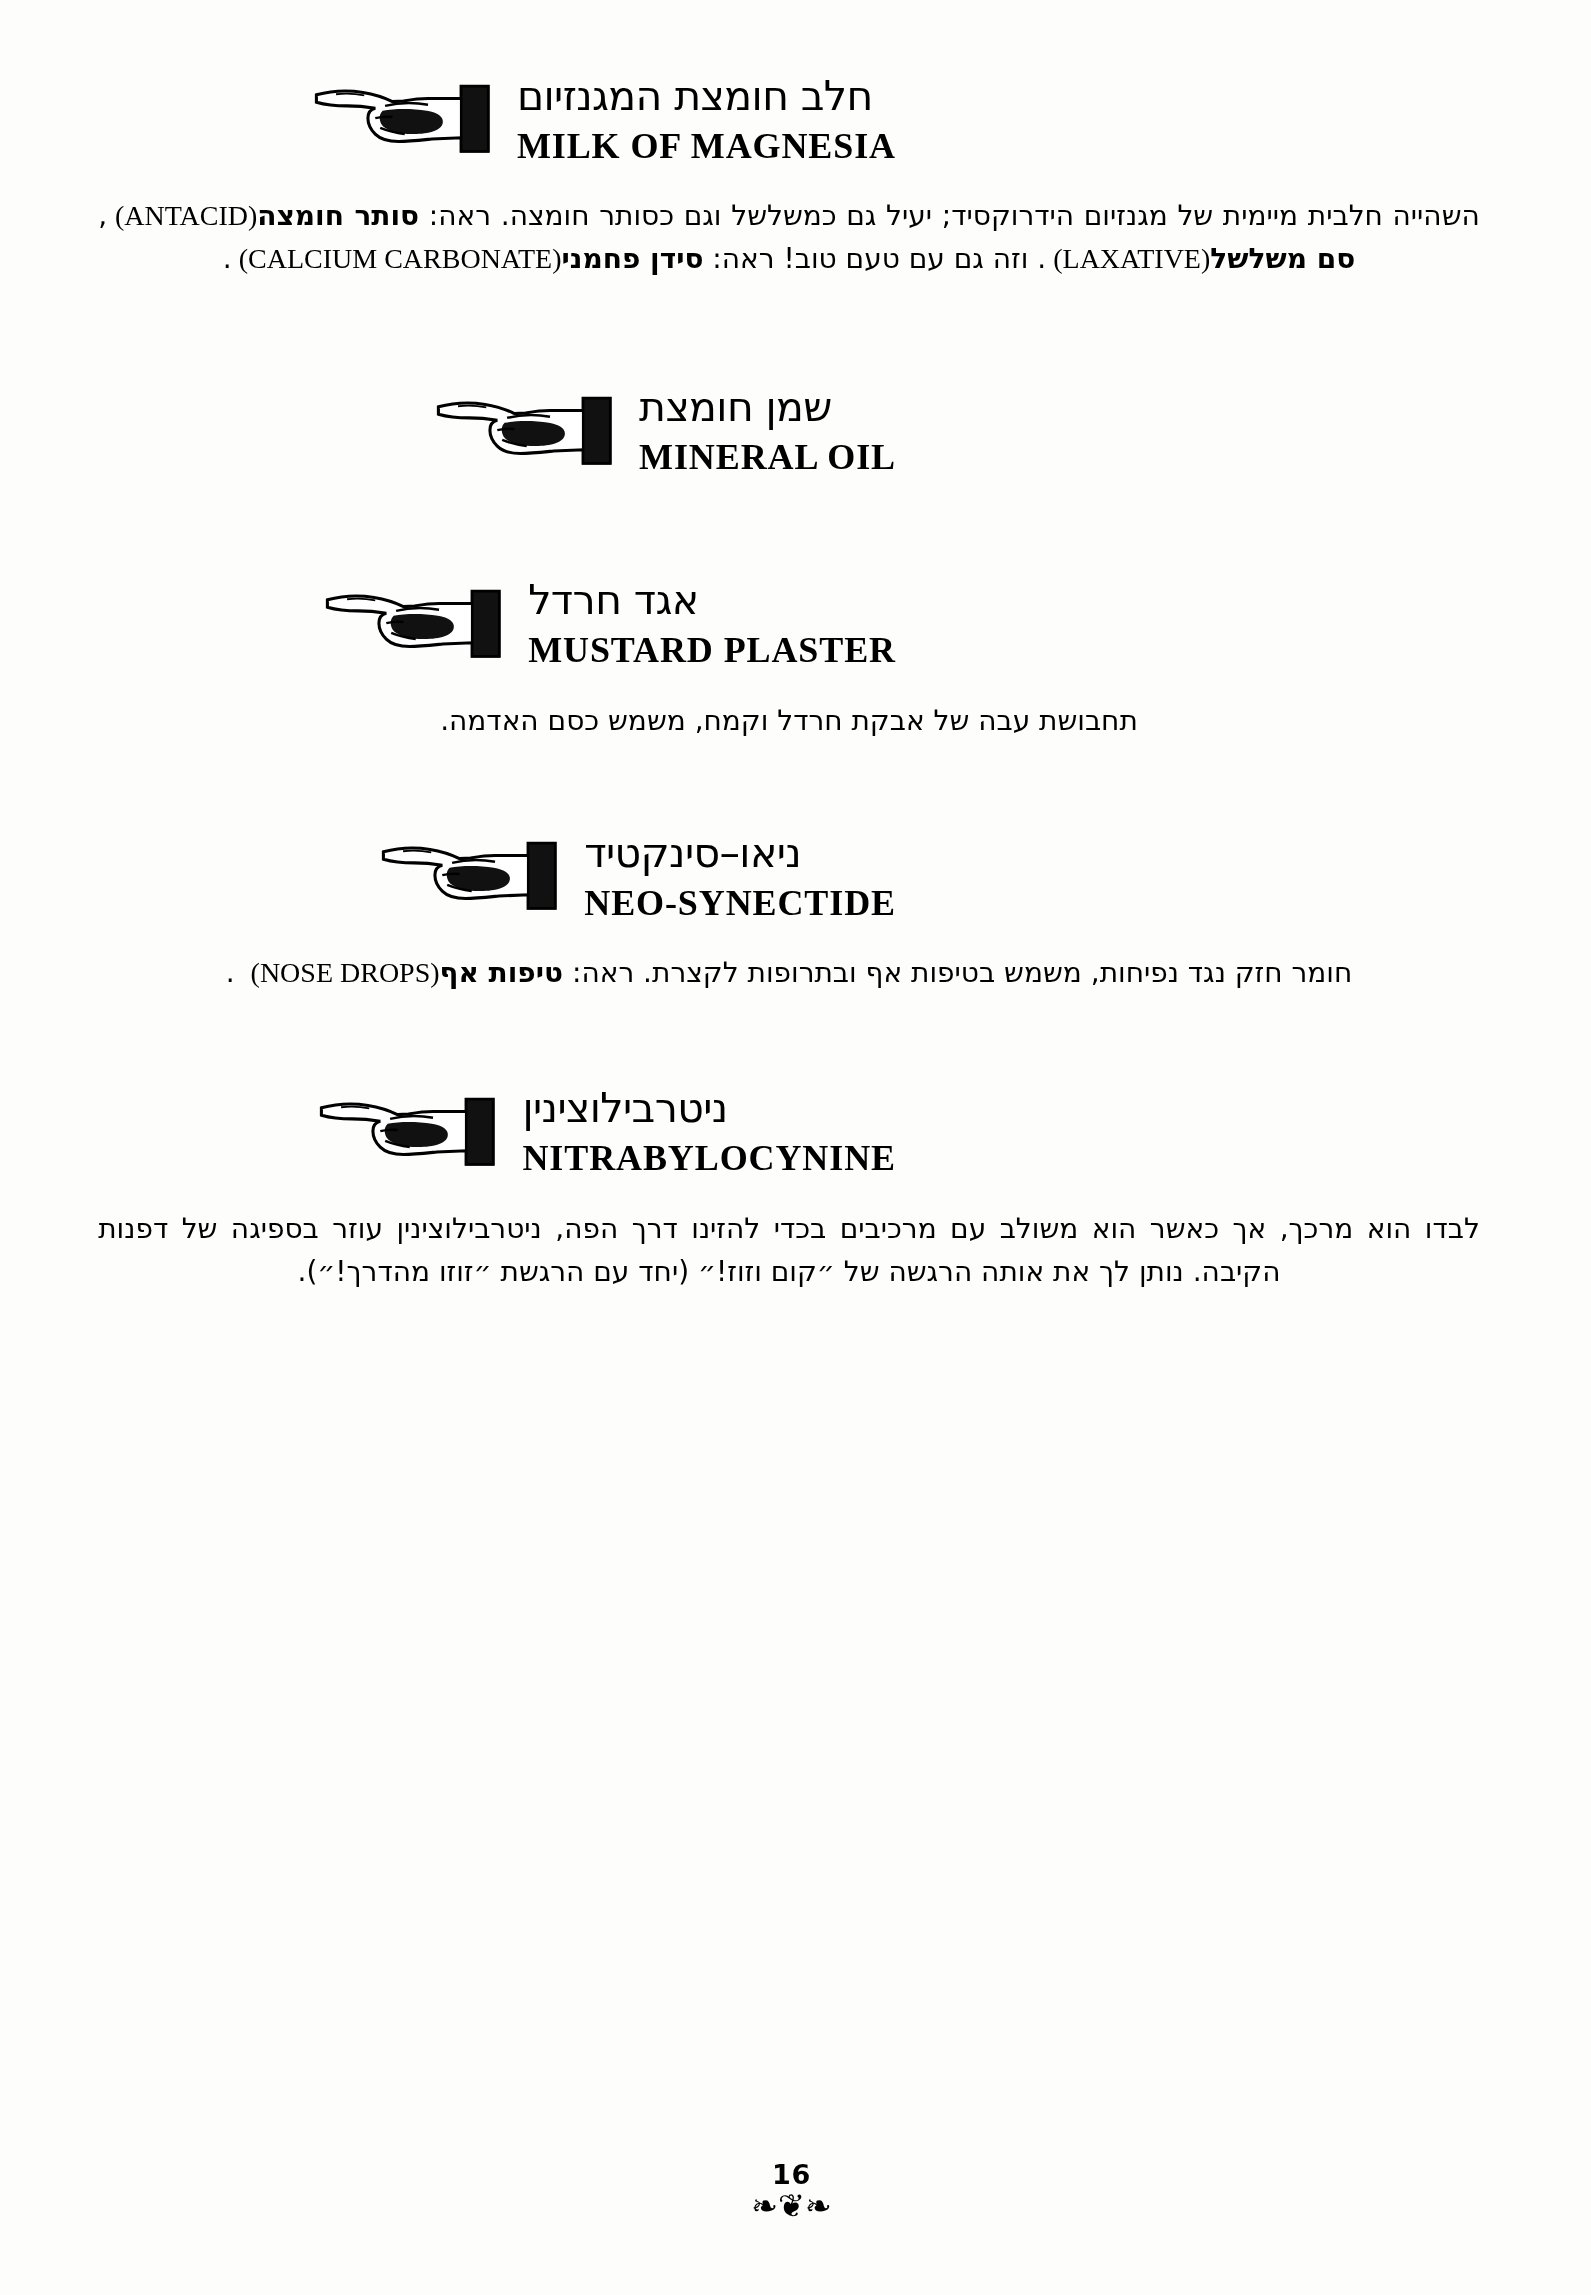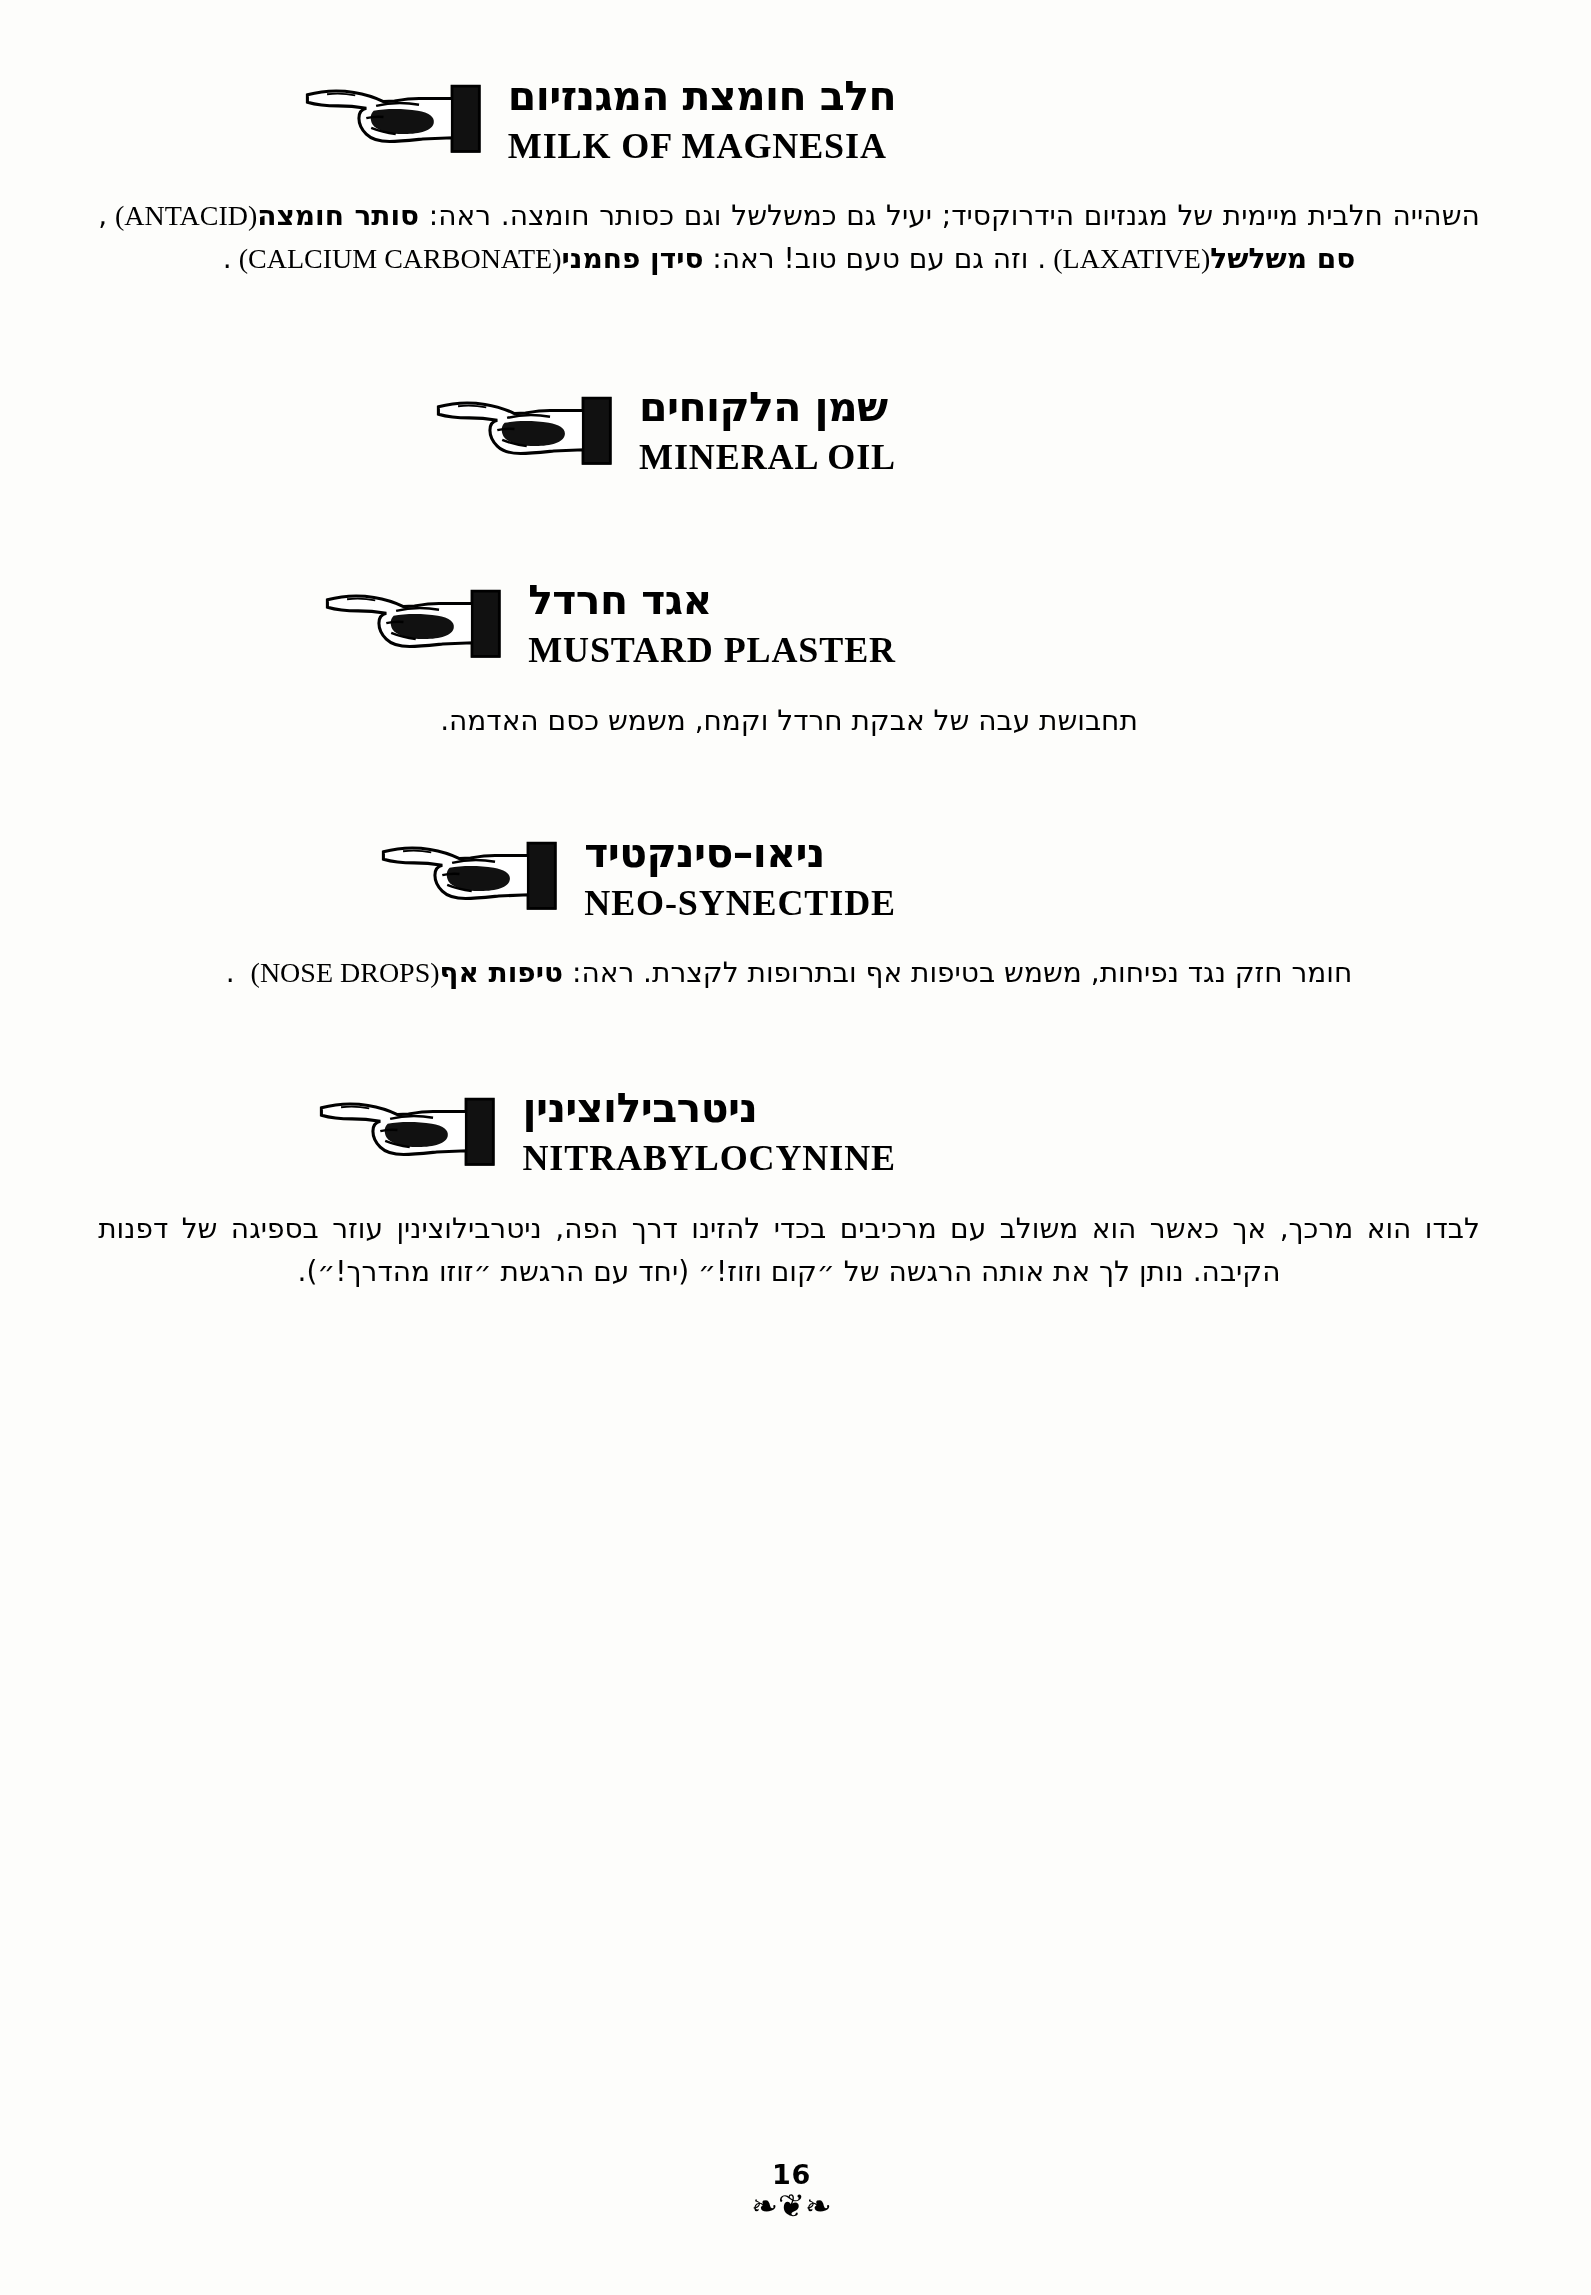--- a/index.html
+++ b/index.html
@@ -38,21 +38,21 @@
     padding-right: 603px;
   }
   .titles {
     display: flex;
     flex-direction: column;
     align-items: flex-end;
     line-height: 1.05;
   }
   .title-he {
     font-family: "DejaVu Sans", sans-serif;
-    font-weight: bold;
+    font-weight: normal;
     font-size: 41px;
     letter-spacing: -0.6px;
     direction: rtl;
     white-space: nowrap;
   }
   .title-en {
     font-family: "Liberation Serif", serif;
     font-weight: bold;
     font-size: 36px;
     direction: ltr;
@@ -141,21 +141,21 @@
     <p class="para justify">
       <span>השהייה חלבית מיימית של מגנזיום הידרוקסיד; יעיל גם כמשלשל וגם כסותר חומצה. ראה: </span><span class="b">סותר חומצה</span><span class="ltr"> (ANTACID)</span><span>, </span><span class="b">סם משלשל</span><span class="ltr"> (LAXATIVE)</span><span>. וזה גם עם טעם טוב! ראה: </span><span class="b">סידן פחמני</span><span class="ltr"> (CALCIUM CARBONATE)</span><span>.</span>
     </p>
   </div>
 
   <div class="sp-1"></div>
 
   <div class="entry">
     <div class="entry-head">
       <div class="titles">
-        <div class="title-he">שמן הלקוחים</div>
+        <div class="title-he">שמן חומצת</div>
         <div class="title-en">MINERAL OIL</div>
       </div>
       <svg class="hand" viewBox="0 0 300 150" aria-hidden="true">
         <g>
           <path d="M8 34 C30 28 58 26 84 30 C104 33 120 39 132 45 L150 44 C162 42 176 40 190 40 L244 40 L244 20 L288 20 L288 126 L244 126 L244 104 L196 106 C176 108 158 110 142 110 C126 110 112 106 104 98 C96 90 92 80 92 72 C92 64 96 58 104 56 C92 54 76 52 58 52 C40 52 22 50 8 46 Z" fill="#ffffff" stroke="#000000" stroke-width="5"></path>
           <path d="M244 20 L288 20 L288 126 L244 126 Z" fill="#111111" stroke="#000000" stroke-width="4"></path>
           <path d="M116 60 C136 56 164 56 188 60 C206 63 216 70 214 80 C212 92 192 98 166 98 C140 98 120 92 114 82 C110 74 110 66 116 60 Z" fill="#111111"></path>
           <path d="M120 52 C140 47 166 46 190 50" fill="none" stroke="#000000" stroke-width="4"></path>
           <path d="M104 72 C112 70 122 69 132 70" fill="none" stroke="#000000" stroke-width="4"></path>
           <path d="M112 88 C122 92 136 96 152 98" fill="none" stroke="#000000" stroke-width="4"></path>

